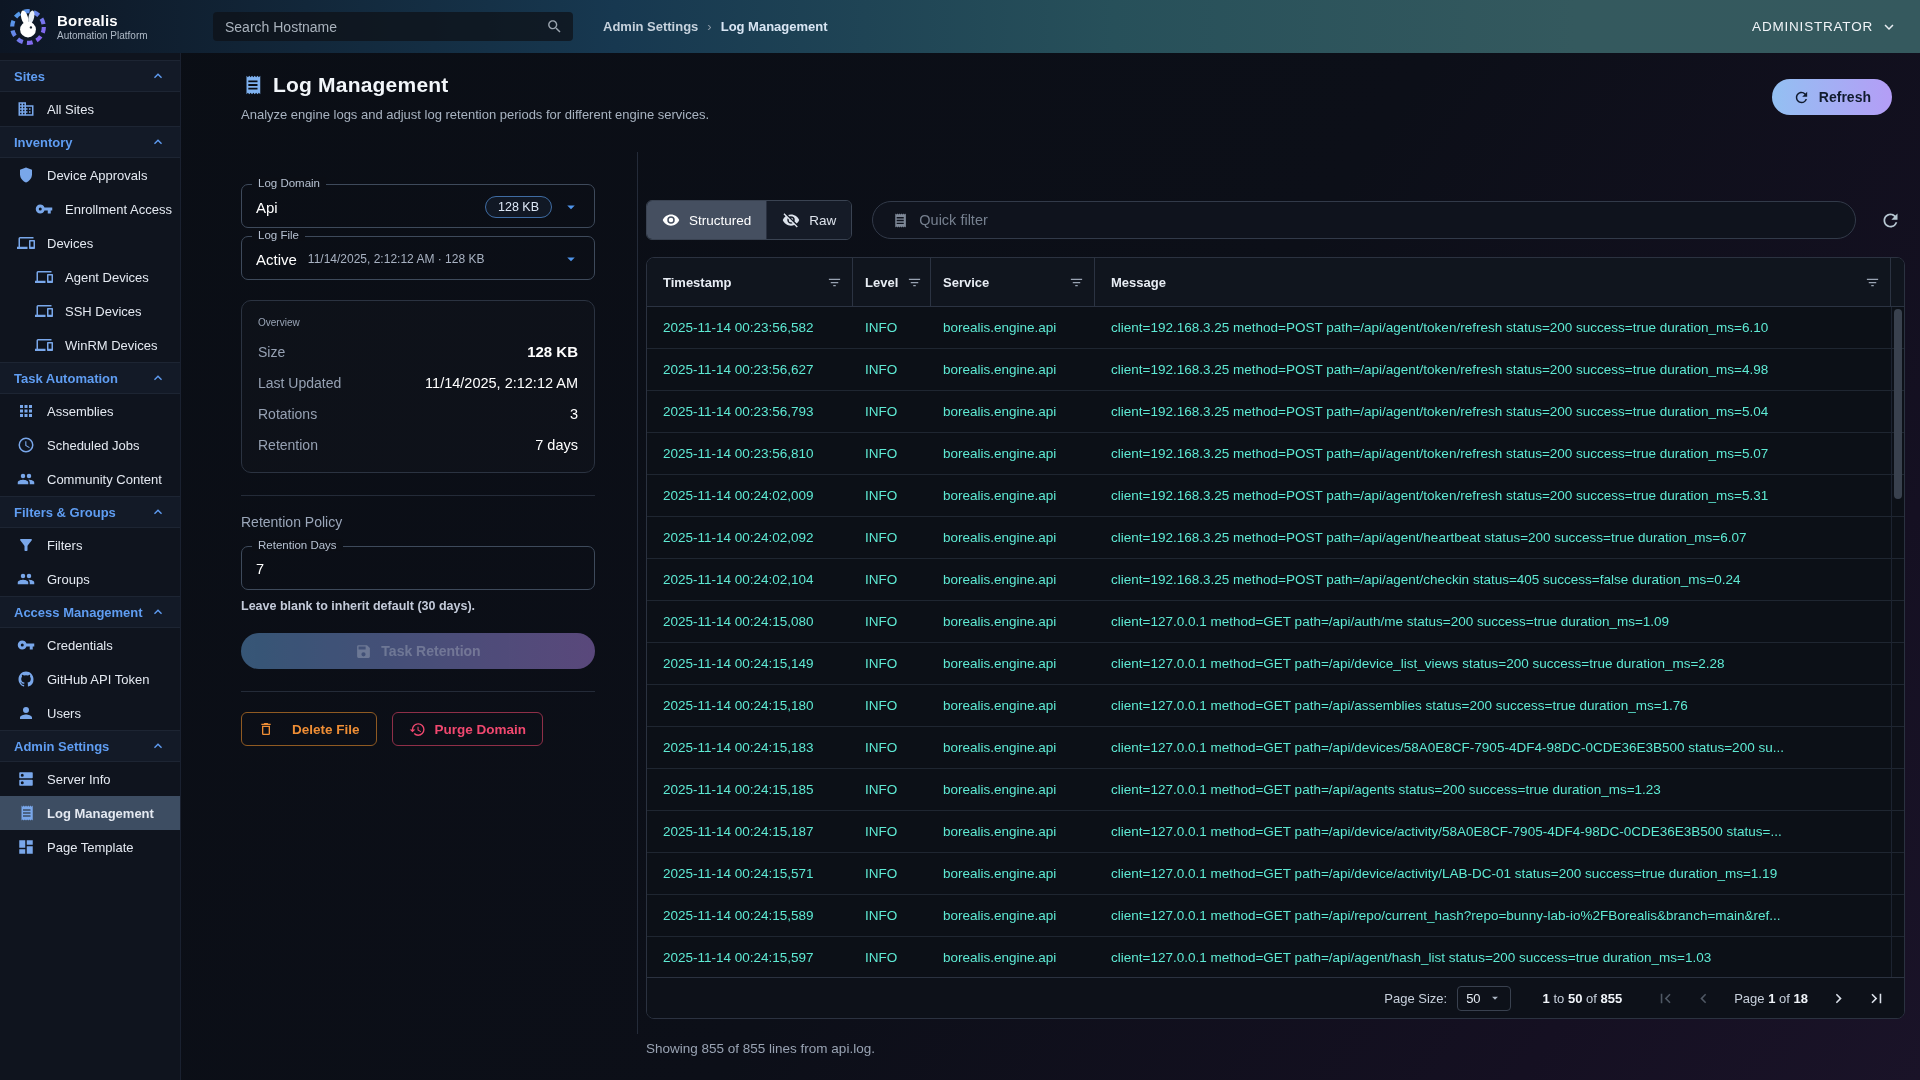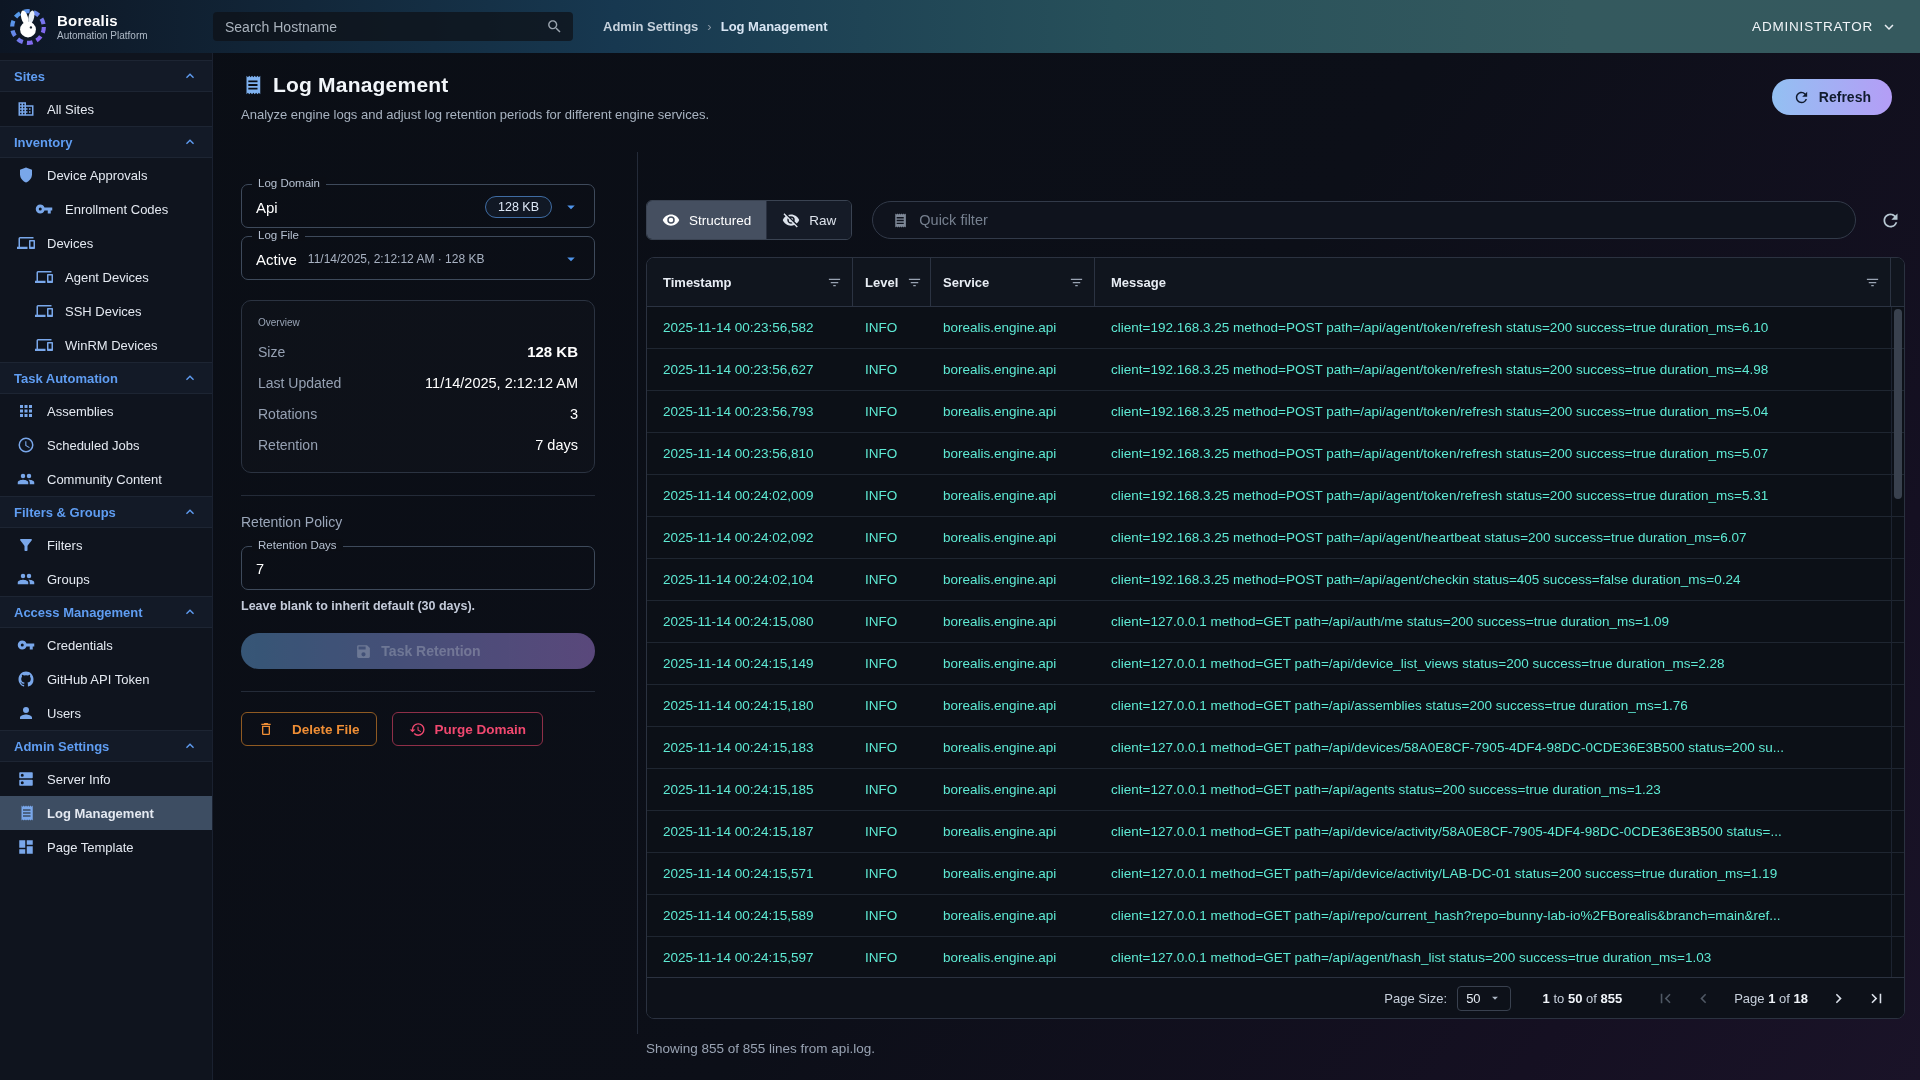--- a/index.html
+++ b/index.html
@@ -39,21 +39,21 @@
   .tb-spacer{ flex:1; }
   .user-menu{
     display:flex; align-items:center; gap:7px; background:transparent; border:none; color:#f0f4f8;
     font-size:13.5px; font-weight:500; letter-spacing:.8px; margin-right:22px; cursor:pointer;
     font-family:inherit;
   }
   .user-menu .chev{ color:#e8edf2; }
 
   
   .sidebar{
-    position:absolute; top:53px; left:0; bottom:0; width:213px;
+    position:absolute; top:53px; left:0; bottom:0; width:181px;
     background:#0f141e; border-right:1px solid #1a2130; padding-top:7px; overflow:hidden; z-index:4;
   }
   .sb-section{
     height:32px; display:flex; align-items:center; justify-content:space-between;
     padding:0 14px; background:#131a27; border-top:1px solid #1d2533; border-bottom:1px solid #1d2533;
     cursor:pointer;
   }
   .sb-sec-label{ color:#5f9df2; font-size:13px; font-weight:700; }
   .sb-chev{ color:#5f9df2; }
   .sb-item{
@@ -293,21 +293,21 @@
         </svg>
       </span>
       <span class="sb-label">Device Approvals</span>
     </div>
     <div class="sb-item indent">
       <span class="sb-ic">
         <svg viewBox="0 0 24 24" fill="currentColor">
           <path d="M12.65 10A5.99 5.99 0 0 0 7 6a6 6 0 0 0 0 12 5.99 5.99 0 0 0 5.65-4H17v4h4v-4h2v-4H12.65zM7 14a2 2 0 1 1 0-4 2 2 0 0 1 0 4z"></path>
         </svg>
       </span>
-      <span class="sb-label">Enrollment Codes</span>
+      <span class="sb-label">Enrollment Access</span>
     </div>
     <div class="sb-item">
       <span class="sb-ic">
         <svg viewBox="0 0 24 24" fill="currentColor">
           <path d="M4 6h18V4H4a2 2 0 0 0-2 2v11H0v3h14v-3H4V6zm19 2h-6a1 1 0 0 0-1 1v10a1 1 0 0 0 1 1h6a1 1 0 0 0 1-1V9a1 1 0 0 0-1-1zm-1 9h-4v-7h4v7z"></path>
         </svg>
       </span>
       <span class="sb-label">Devices</span>
     </div>
     <div class="sb-item indent">

